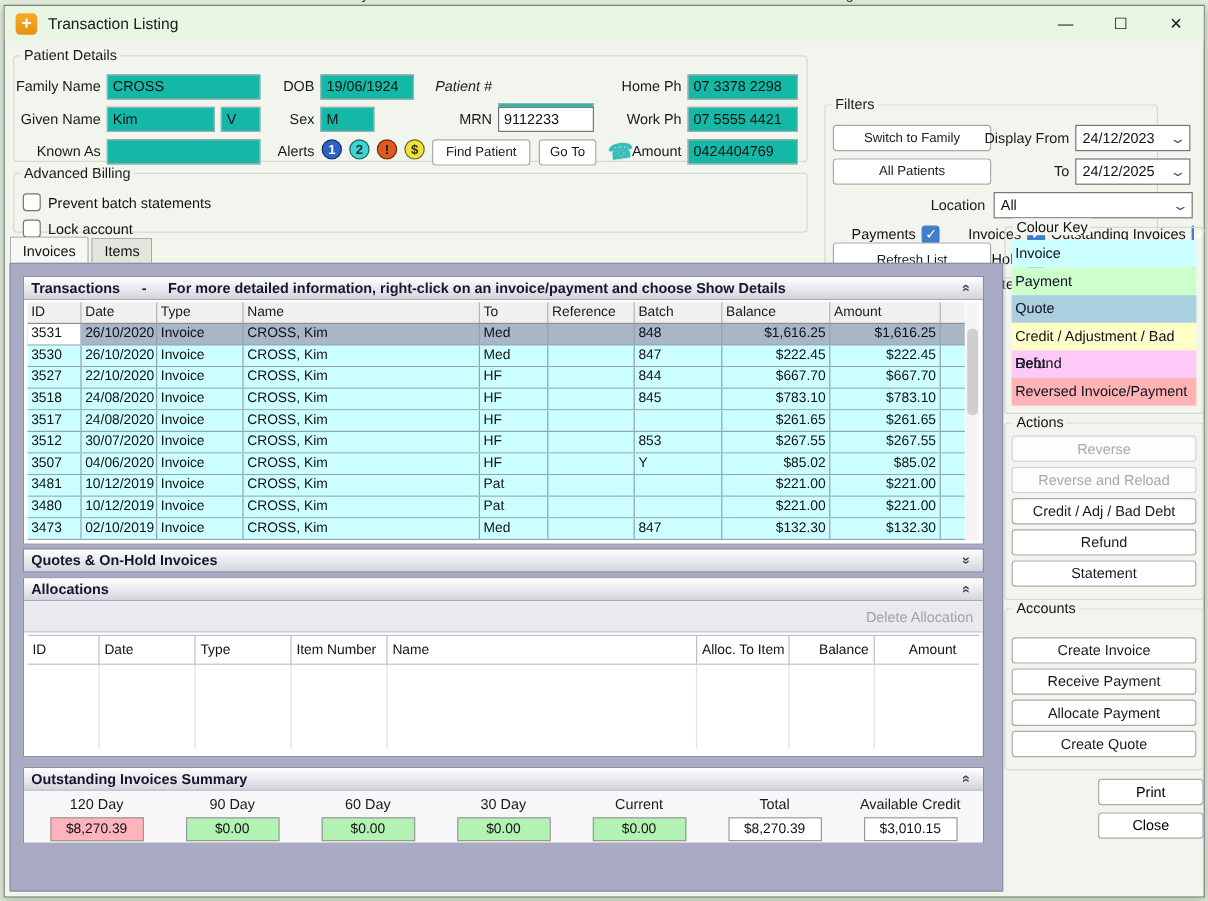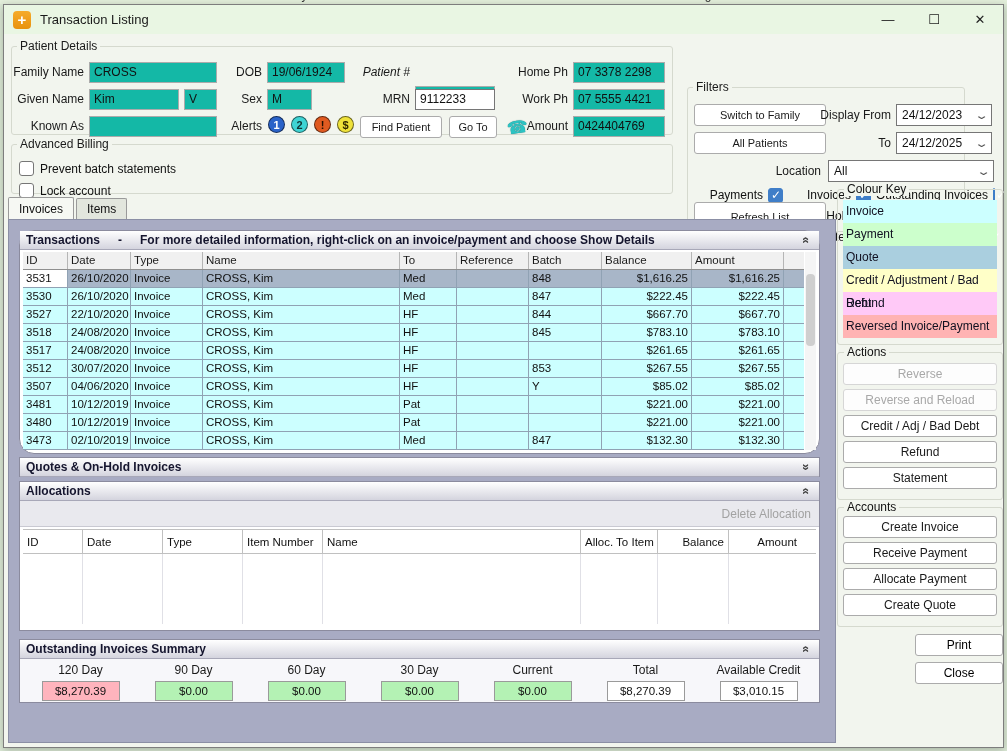--- a/index.html
+++ b/index.html
@@ -218,21 +218,21 @@
       <button class="btn" style="left:6px; top:108px; width:132px; height:30px;">Refresh List</button>
     </fieldset>
 
     <div class="tabs">
       <div class="tab active">Invoices</div>
         <div class="tab">Items</div>
     </div>
 
     <div class="content">
 
-      <div class="panel" style="top:10px; height:224px;border-radius:15px;">
+      <div class="panel" style="top:10px; height:224px;">
         <div class="panel-head">
           <span>Transactions</span>
           <span class="panel-dash">-</span>
           <span class="panel-hint">For more detailed information, right-click on an invoice/payment and choose Show Details</span>
           <span class="chev">«</span>
         </div>
         <div class="tblwrap">
           <div class="tbl">
             <div class="thead">
               <span class="tc c-id">ID</span>
@@ -477,21 +477,21 @@
         <div style="margin-top:6px;">
           <button class="side-btn disabled">Reverse</button>
             <button class="side-btn disabled">Reverse and Reload</button>
             <button class="side-btn">Credit / Adj / Bad Debt</button>
             <button class="side-btn">Refund</button>
             <button class="side-btn">Statement</button>
         </div>
       </div>
       <div class="side-fs">
         <span class="fs-legend">Accounts</span>
-        <div style="margin-top:4px;">
+        <div style="margin-top:19px;">
           <button class="side-btn">Create Invoice</button>
             <button class="side-btn">Receive Payment</button>
             <button class="side-btn">Allocate Payment</button>
             <button class="side-btn">Create Quote</button>
         </div>
       </div>
       <button class="foot-btn">Print</button>
       <button class="foot-btn">Close</button>
     </div>
 

